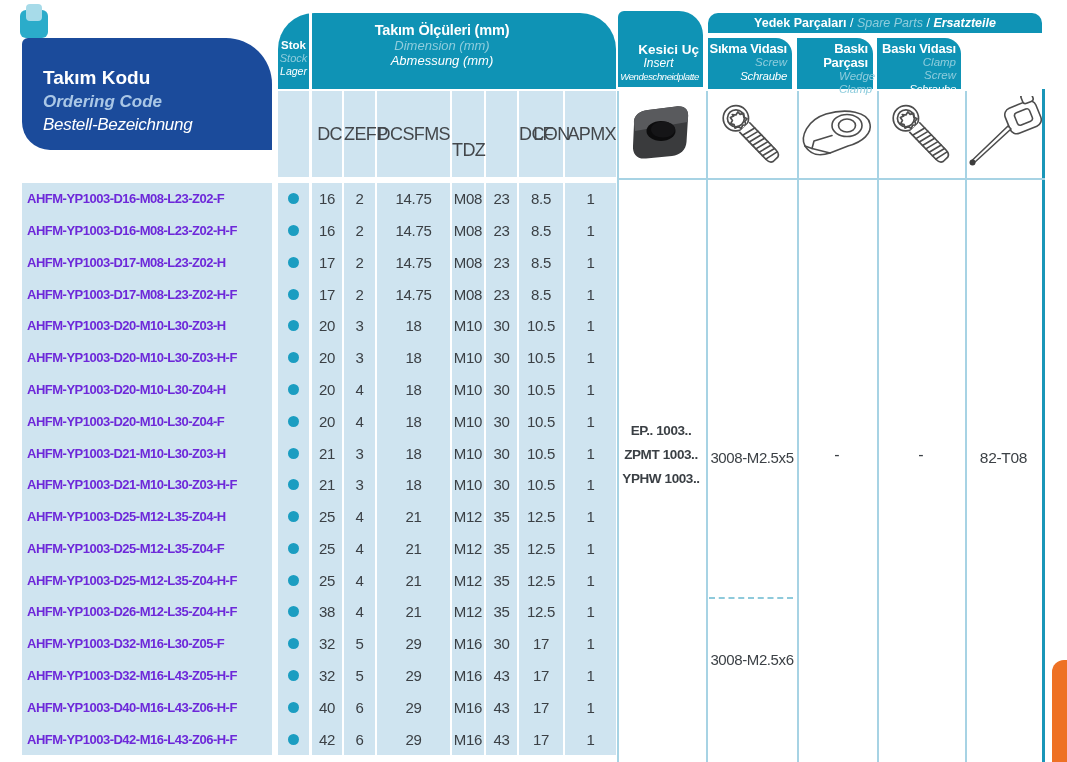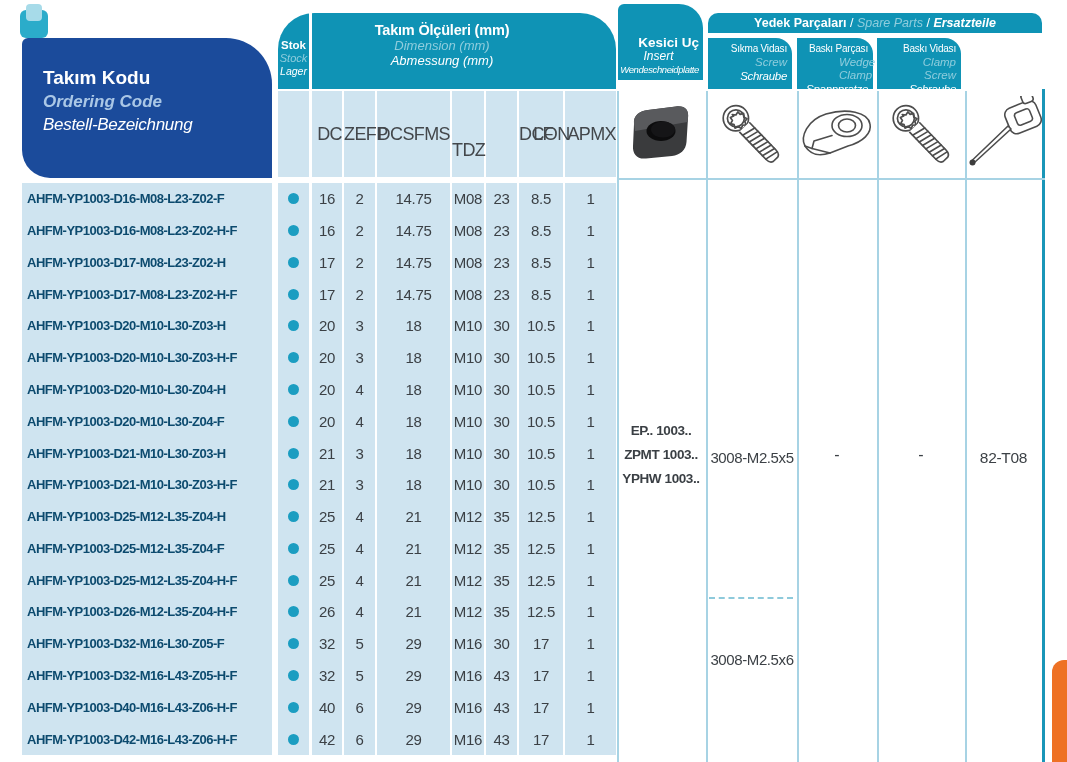--- a/index.html
+++ b/index.html
@@ -4,53 +4,53 @@
 <style>
   * { margin:0; padding:0; box-sizing:border-box; }
   body { background:#ffffff; font-family:"Liberation Sans", sans-serif; }
   #page { position:relative; width:1067px; height:762px; background:#ffffff; overflow:hidden; }
 
   
   .corner-light { position:absolute; left:26px; top:4px; width:16px; height:17px; background:#a7dbe9; border-radius:4px; z-index:4; }
   .corner-teal  { position:absolute; left:20px; top:10px; width:28px; height:28px; background:#2bacca; border-radius:6px; z-index:3; }
 
   
-  .code-header { position:absolute; left:22px; top:38px; width:250px; height:140px;
+  .code-header { position:absolute; left:22px; top:38px; width:250px; height:112px;
     background:#1b4b9b; border-radius:6px 46px 0 28px; z-index:2; padding:28px 0 0 21px; color:#fff; }
   .code-header .l1 { font-size:19px; font-weight:bold; line-height:24px; }
   .code-header .l2 { font-size:17px; font-weight:bold; font-style:italic; color:#aac7e6; line-height:23px; }
   .code-header .l3 { font-size:17px; font-style:italic; color:#ffffff; line-height:23px; letter-spacing:-0.3px; }
 
   
   .teal { background:#0f93b5; color:#fff; position:absolute; }
   .main-teal { left:278px; top:13px; width:338px; height:76px; border-radius:36px 36px 0 0; }
   .stok-head { position:absolute; left:0; top:26px; width:31px; text-align:center; }
   .stok-head .h1 { font-size:11.5px; font-weight:bold; line-height:13px; }
   .stok-head .h2 { font-size:11px; font-style:italic; color:#8fcddd; line-height:13px; }
   .stok-head .h3 { font-size:10.5px; font-style:italic; line-height:13px; }
   .stok-sep { position:absolute; left:31px; top:0; width:3px; height:76px; background:#ffffff; }
   .dim-head { position:absolute; left:34px; top:10px; width:282px; text-align:center; padding-right:22px; }
   .dim-head .h1 { font-size:14.5px; font-weight:bold; line-height:15px; letter-spacing:-0.2px; }
   .dim-head .h2 { font-size:13px; font-style:italic; color:#8fcddd; line-height:15px; }
   .dim-head .h3 { font-size:13px; font-style:italic; line-height:15px; }
 
-  .insert-head { left:618px; top:4px; width:85px; height:76px; border-radius:6px 24px 0 0;
+  .insert-head { left:618px; top:11px; width:85px; height:76px; border-radius:6px 24px 0 0;
      text-align:right; padding:32px 4px 0 0; }
   .insert-head .h1 { font-size:13.5px; font-weight:bold; line-height:13.5px; }
   .insert-head .h2 { font-size:12px; font-style:italic; color:#ffffff; line-height:13px;text-align:center; }
   .insert-head .h3 { font-size:9.5px; font-style:italic; line-height:13px; letter-spacing:-0.4px; }
 
   .spare-band { left:708px; top:13px; width:334px; height:20px; border-radius:10px 10px 0 0;
      text-align:center; font-size:12.5px; line-height:20px; }
   .spare-band .b1 { font-weight:bold; }
   .spare-band .b2 { font-style:italic; color:#8fcddd; }
   .spare-band .b3 { font-style:italic; font-weight:600; }
 
   .sub-head { top:38px; height:51px; border-radius:0 16px 0 0; text-align:right; padding:4px 5px 0 0; }
-  .sub-head .h1 { font-size:10px; font-weight:normal; line-height:14px; letter-spacing:-0.2px; }
+  .sub-head .h1 { font-size:13px; font-weight:bold; line-height:14px; letter-spacing:-0.2px; }
   .sub-head .h2 { font-size:11.5px; font-style:italic; color:#8fcddd; line-height:13px;padding-left:42px; }
   .sub-head .h3 { font-size:11.5px; font-style:italic; line-height:14px; letter-spacing:-0.3px; }
   .sh1 { left:708px; width:84px; }
   .sh2 { left:797px; width:76px; }
   .sh3 { left:877px; width:84px; }
   .sh4 { left:965px; width:77px; }
 
   
   .lrbg { position:absolute; top:91px; height:86px; background:#cfe4f0; }
   .bg-stok   { left:278px; width:31px; }
@@ -67,21 +67,21 @@
   .dl2 { left:377px; width:73px; } .dl3 { left:452px; width:32px;margin-top:16px; }
   .dl4 { left:486px; width:31px;margin-left:36px; } .dl5 { left:519px; width:44px; }
   .dl6 { left:565px; width:51px; }
 
   
   #table-body { position:absolute; left:22px; top:183px; width:594px; height:572px;
     display:grid;
     grid-template-columns:250px 6px 31px 3px 30px 2px 31px 2px 73px 2px 32px 2px 31px 2px 44px 2px 51px;
     grid-template-rows:repeat(18, 1fr); }
   .c-code { background:#cfe4f0; display:flex; align-items:center; padding-left:5px;
-    font-size:13px; font-weight:bold; color:#0c4a6e; letter-spacing:-0.5px; white-space:nowrap; }
+    font-size:13px; font-weight:bold; color:#6d28d9; letter-spacing:-0.5px; white-space:nowrap; }
   .c-num  { background:#cfe4f0; display:flex; align-items:center; justify-content:center;
     font-size:15px; color:#3b4045; letter-spacing:-0.3px; }
   .c-stok { background:#cfe4f0; display:flex; align-items:center; justify-content:center; }
   .c-gap  { background:transparent; }
   .dot { width:11px; height:11px; border-radius:50%; background:#1b9dc1; }
 
   
   .vline { position:absolute; top:91px; height:671px; width:2px; background:#a7d3e4; }
   .v1 { left:617px; } .v2 { left:706px; } .v3 { left:797px; } .v4 { left:877px; } .v5 { left:965px; }
   .vteal { position:absolute; left:1042px; top:89px; width:3px; height:673px; background:#1996b8; }
@@ -432,21 +432,21 @@
       <div class="c-gap"></div>
       <div class="c-num">12.5</div>
       <div class="c-gap"></div>
       <div class="c-num">1</div>
       <div class="c-code">AHFM-YP1003-D26-M12-L35-Z04-H-F</div>
       <div class="c-gap"></div>
       <div class="c-stok">
         <span class="dot"></span>
       </div>
       <div class="c-gap"></div>
-      <div class="c-num">26</div>
+      <div class="c-num">38</div>
       <div class="c-gap"></div>
       <div class="c-num">4</div>
       <div class="c-gap"></div>
       <div class="c-num">21</div>
       <div class="c-gap"></div>
       <div class="c-num">M12</div>
       <div class="c-gap"></div>
       <div class="c-num">35</div>
       <div class="c-gap"></div>
       <div class="c-num">12.5</div>

